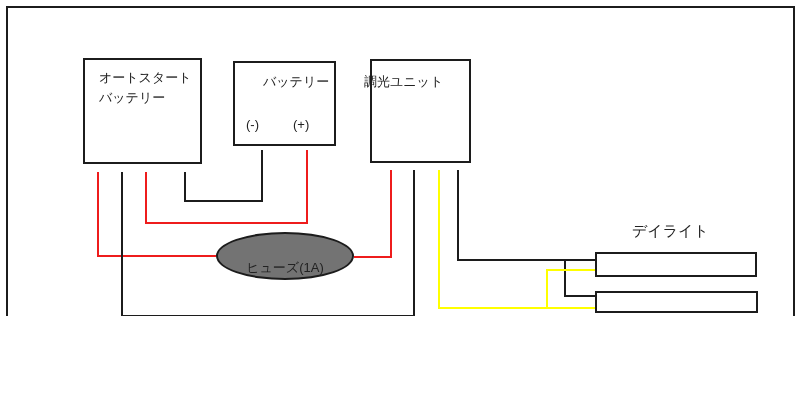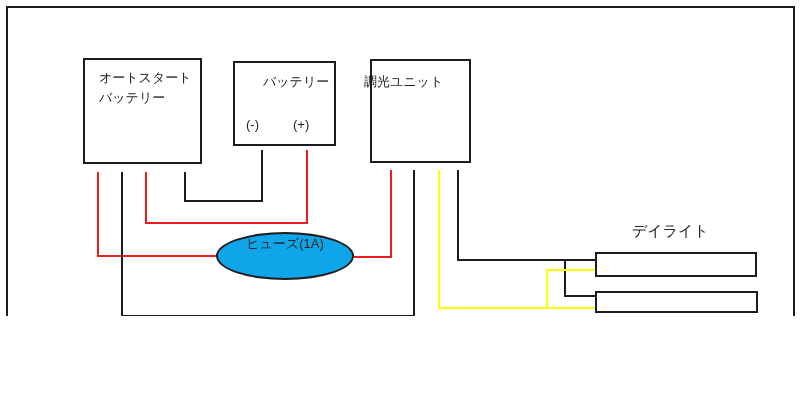--- a/index.html
+++ b/index.html
@@ -22,23 +22,23 @@
     position: absolute;
     box-sizing: border-box;
     border: 2px solid var(--outline, #1c1c1c);
     background: #ffffff;
   }
   .ellipse {
     position: absolute;
     box-sizing: border-box;
     border: 2px solid var(--outline, #1c1c1c);
     border-radius: 50%;
-    background: #0ea5e9;
+    background: #737373;
     display: flex;
-    align-items: flex-start;
+    align-items: flex-end;
     justify-content: center;
   }
   .wire {
     position: absolute;
   }
   .wire.red    { background: var(--wire-red, #ee1c1c); }
   .wire.black  { background: var(--wire-black, #1c1c1c); }
   .wire.yellow { background: var(--wire-yellow, #ffff00); }
   .lbl {
     position: absolute;

